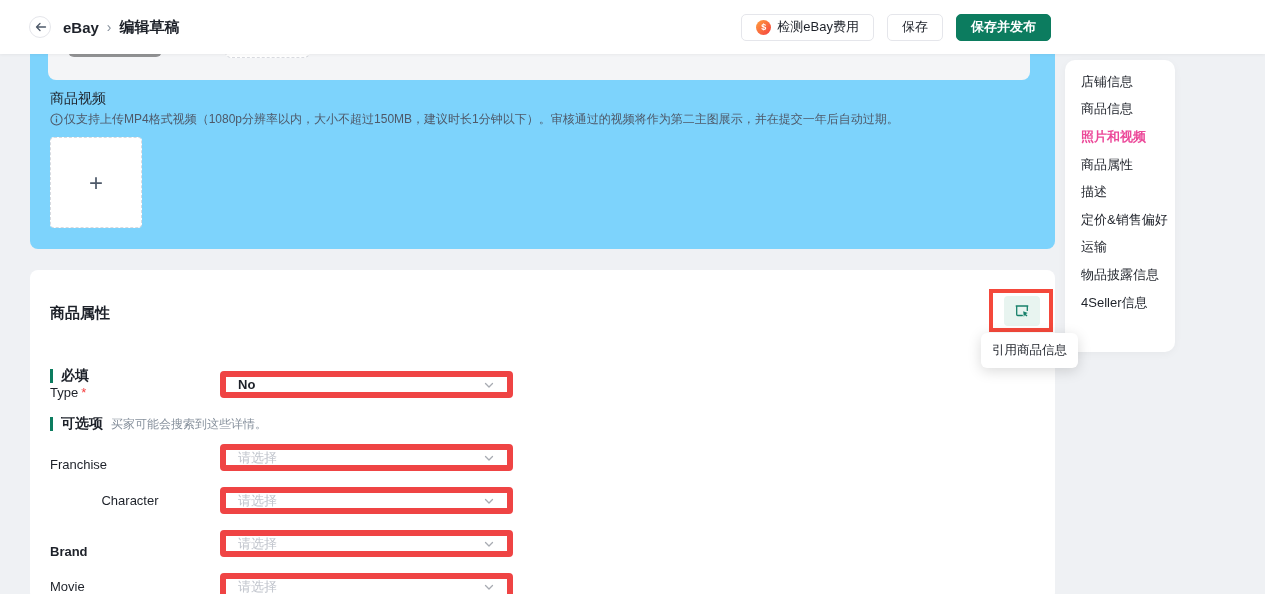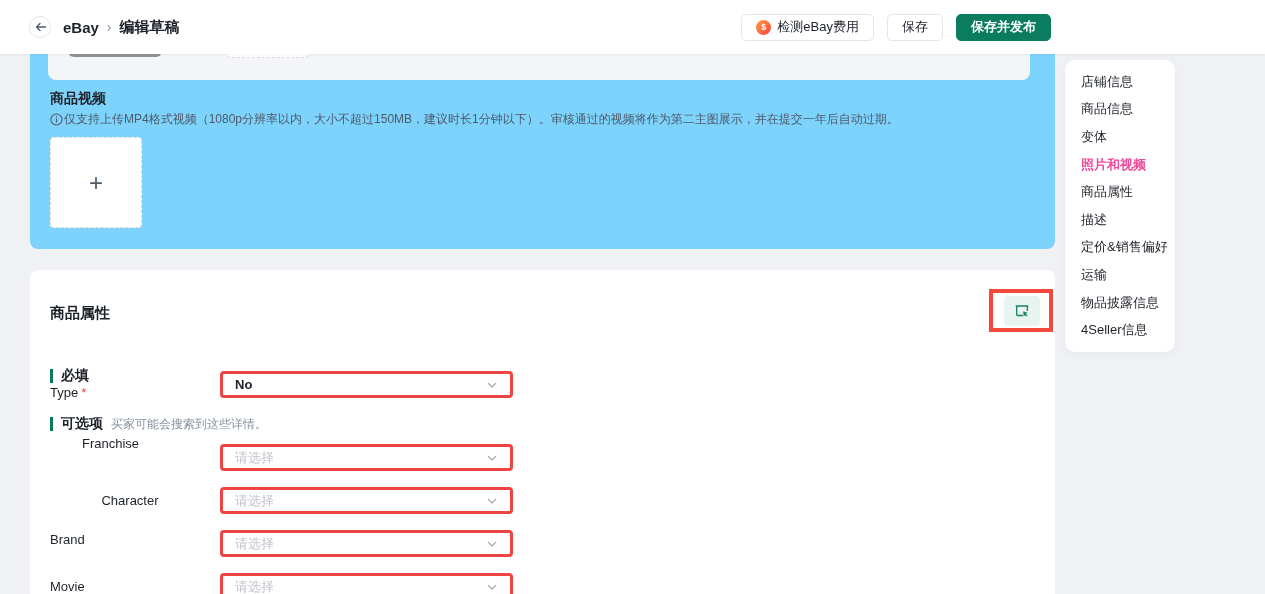--- a/index.html
+++ b/index.html
@@ -28,21 +28,21 @@
   
   .card1 { position:absolute; left:30px; top:36px; width:1025px; height:213px;
     background:#7dd3fc; border-radius:0 0 8px 8px; }
   .photos-panel { position:absolute; left:18px; top:0; width:982px; height:44px;
     background:#f4f5f7; border-radius:0 0 8px 8px; overflow:hidden; }
   .size-badge { position:absolute; left:20px; top:0; width:94px; height:21px;
     background:rgba(0,0,0,.40); border-radius:6px; color:#fff; font-size:12px;
     display:flex; align-items:center; justify-content:center; letter-spacing:.3px; }
   .add-photo-box { position:absolute; left:177px; top:-8px; width:85px; height:30px;
     background:#fff; border:1px dashed #d8dadf; border-radius:6px; cursor:pointer; }
-  .video-title { position:absolute; left:20px; top:54px; font-size:14px; font-weight:700; }
+  .video-title { position:absolute; left:20px; top:54px; font-size:14px; font-weight:400; }
   .video-info { position:absolute; left:20px; top:75px; display:flex; align-items:center; gap:1px;
     font-size:12px; color:#4e5969; }
   .upload-box { position:absolute; left:20px; top:101px; width:92px; height:91px;
     border:1px dashed #d8dadf; border-radius:4px; background:#fff; cursor:pointer;
     display:flex; align-items:center; justify-content:center;
     color:#4e5969; font-size:24px; font-weight:300; }
   
   .card2 { position:absolute; left:30px; top:270px; width:1025px; height:330px;
     background:#fff; border-radius:8px; }
   .attr-title { position:absolute; left:20px; top:34px; font-size:15px; font-weight:700; }
@@ -54,21 +54,21 @@
     border-radius:6px; box-shadow:0 3px 14px rgba(0,0,0,.15); padding:9px 11px;
     font-size:12.5px; color:#1d2129; white-space:nowrap; }
   .group-hdr { position:absolute; left:20px; display:flex; align-items:center; gap:8px; }
   .group-bar { width:3px; height:14px; background:#0c7c5f; }
   .group-label { font-size:14px; font-weight:700; }
   .group-hint { font-size:12px; color:#86909c; }
   .field-label { position:absolute; left:20px; width:160px; height:27px; display:flex;
     align-items:center; gap:3px; font-size:13px; color:#1d2129; }
   .req-star { color:#f53f3f; font-size:13px; }
   .select { position:absolute; left:190px; width:293px; height:27px;
-    border:3px solid #ef4444; border-radius:4px; background:#fff; cursor:pointer;
+    border:6px solid #ef4444; border-radius:4px; background:#fff; cursor:pointer;
     display:flex; align-items:center; padding:0 12px; font-size:13px; }
   .select .val { font-weight:700; color:#1d2129; }
   .select .ph { color:#c0c4cc; }
   .select .chev { margin-left:auto; display:flex; }
   
   .side-nav { position:absolute; left:1065px; top:60px; width:110px; height:292px;
     background:#fff; border-radius:10px; box-shadow:0 2px 8px rgba(0,0,0,.04);
     padding:8px 0; list-style:none; }
   .side-nav li { height:27.6px; padding:0 16px; display:flex; align-items:center;
     font-size:13px; color:#1d2129; cursor:pointer; white-space:nowrap; }
@@ -127,20 +127,21 @@
 
   <div class="quote-btn">
     <span>
       <svg width="16" height="16" viewBox="0 0 16 16">
         <path d="M2.2 3h11.6 M2.7 3.2v8.3a1 1 0 0 0 1 1h4.6 M13.3 3.2v4.2" stroke="#17806a" stroke-width="1.3" fill="none" stroke-linecap="round"></path>
         <path d="M9.2 8.2l4.6 1.7-2 1 1.7 1.7-1 1-1.7-1.7-1 2z" fill="#17806a"></path>
       </svg>
     </span>
   </div>
   <div class="red-annotation"></div>
+  <div class="tooltip">引用商品信息</div>
 
   <div class="group-hdr" style="top:57px;margin-top:40px;">
     <span class="group-bar"></span>
     <span class="group-label">必填</span>
   </div>
 
   <div class="field-label" style="top:101px;margin-top:8px;">
     <span>Type</span>
     <span class="req-star">*</span>
   </div>
@@ -152,21 +153,21 @@
         </svg>
     </span>
   </div>
 
   <div class="group-hdr" style="top:145px;">
     <span class="group-bar"></span>
     <span class="group-label">可选项</span>
     <span class="group-hint">买家可能会搜索到这些详情。</span>
   </div>
 
-  <div class="field-label" style="top:160px;margin-left:32px;">
+  <div class="field-label" style="top:181px;">
     <span>Franchise</span>
   </div>
   <div class="select" style="top:174px;">
     <span class="ph">请选择</span>
     <span class="chev">
       <svg width="12" height="12" viewBox="0 0 12 12">
           <path d="M2.5 4.5 L6 8 L9.5 4.5" stroke="#a8abb2" stroke-width="1.3" fill="none" stroke-linecap="round" stroke-linejoin="round"></path>
         </svg>
     </span>
   </div>
@@ -176,21 +177,21 @@
   </div>
   <div class="select" style="top:217px;">
     <span class="ph">请选择</span>
     <span class="chev">
       <svg width="12" height="12" viewBox="0 0 12 12">
           <path d="M2.5 4.5 L6 8 L9.5 4.5" stroke="#a8abb2" stroke-width="1.3" fill="none" stroke-linecap="round" stroke-linejoin="round"></path>
         </svg>
     </span>
   </div>
 
-  <div class="field-label" style="top:256px;">
+  <div class="field-label" style="top:268px;font-weight:bold;">
     <span>Brand</span>
   </div>
   <div class="select" style="top:260px;">
     <span class="ph">请选择</span>
     <span class="chev">
       <svg width="12" height="12" viewBox="0 0 12 12">
           <path d="M2.5 4.5 L6 8 L9.5 4.5" stroke="#a8abb2" stroke-width="1.3" fill="none" stroke-linecap="round" stroke-linejoin="round"></path>
         </svg>
     </span>
   </div>
@@ -204,21 +205,20 @@
       <svg width="12" height="12" viewBox="0 0 12 12">
           <path d="M2.5 4.5 L6 8 L9.5 4.5" stroke="#a8abb2" stroke-width="1.3" fill="none" stroke-linecap="round" stroke-linejoin="round"></path>
         </svg>
     </span>
   </div>
 </div>
 
 <ul class="side-nav">
   <li>店铺信息</li>
   <li>商品信息</li>
-  <li>变体</li>
   <li class="active">照片和视频</li>
   <li>商品属性</li>
   <li>描述</li>
   <li>定价&amp;销售偏好</li>
   <li>运输</li>
   <li>物品披露信息</li>
   <li>4Seller信息</li>
 </ul>
 
 </body></html>

